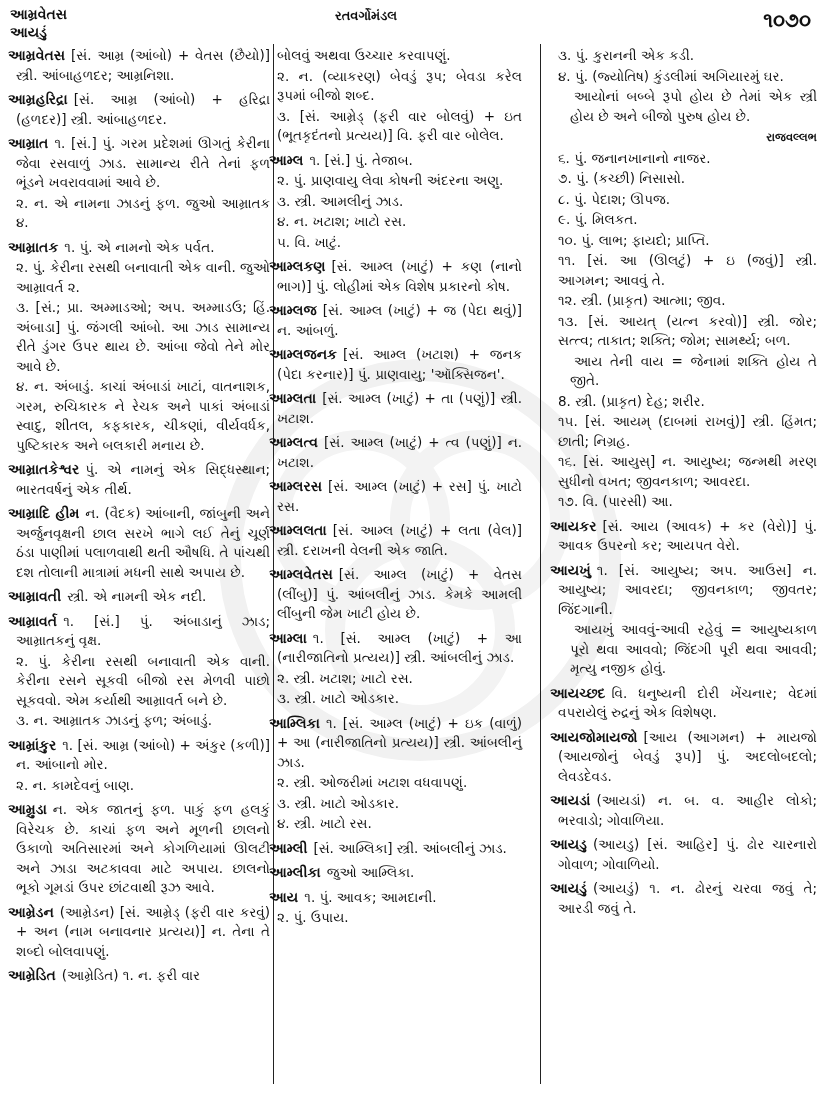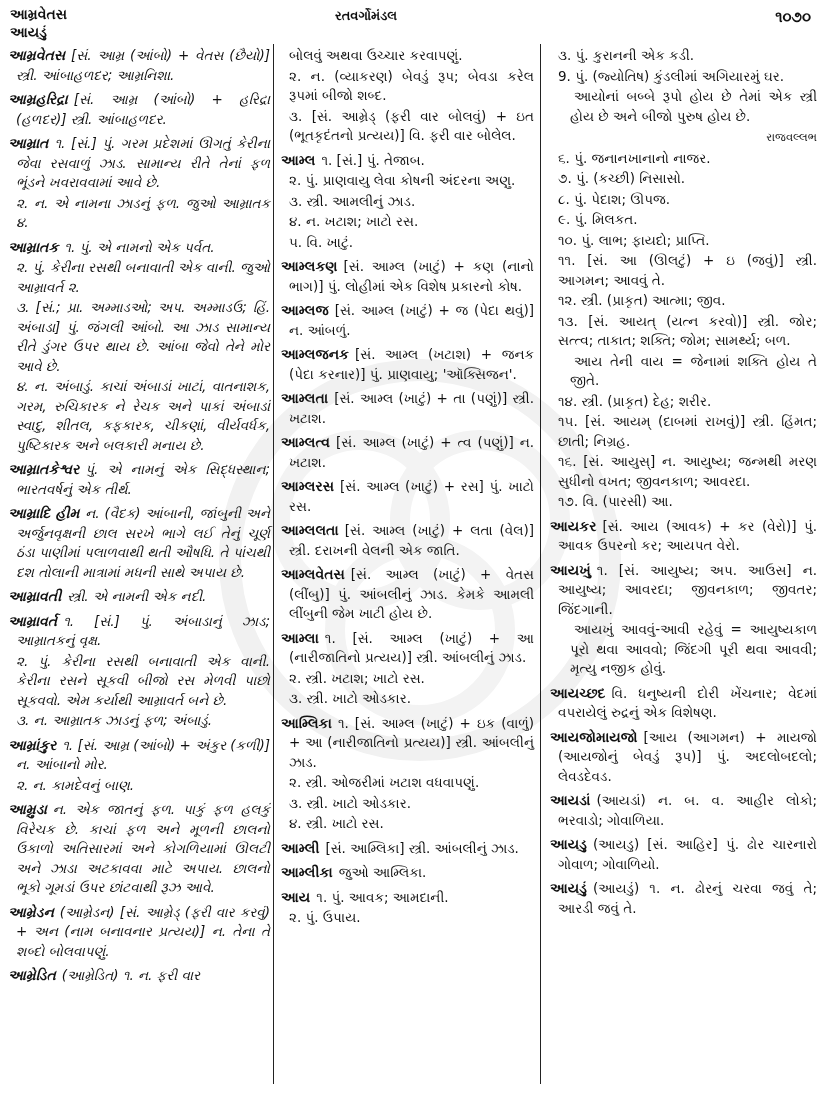--- a/index.html
+++ b/index.html
@@ -6,39 +6,39 @@
   body {
     width: 825px; height: 1093px; overflow: hidden;
     background: #ffffff; color: #111111;
     position: relative;
     font-family: "DejaVu Sans", sans-serif;
   }
   .hdr { position: absolute; font-weight: bold; color: #111; }
   .hdr-left-top { left: 10px; top: 6px; font-size: 14px; }
   .hdr-left-bottom { left: 10px; top: 24px; font-size: 14px; }
   .hdr-title { left: 335px; top: 8px; font-size: 13px; }
-  .hdr-page { right: 14px; top: 8px; font-size: 15px; }
+  .hdr-page { right: 14px; top: 8px; font-size: 20px; }
 
   .watermark { position: absolute; left: 210px; top: 350px; width: 420px; height: 420px; pointer-events: none; }
 
   .col { position: absolute; top: 46px; font-size: 13.5px; line-height: 19.5px; text-align: justify; }
-  .col-1 { left: 8px; width: 262px; font-style: italic; }
-  .col-2 { left: 281px; width: 253px; }
+  .col-1 { left: 8px; width: 262px; }
+  .col-2 { left: 269px; width: 253px; }
   .col-3 { left: 550px; width: 267px; }
 
   .divider { position: absolute; top: 44px; height: 1040px; width: 1px; background: #222; }
   .divider-1 { left: 273px; }
   .divider-2 { left: 540px; }
 
   .blk { position: relative; }
   .blk.entry { margin-top: 5px; padding-left: 8px; text-indent: -8px; }
   .blk.sense { margin-top: 1px; padding-left: 8px; }
   .blk.cont { padding-left: 8px; }
   .blk.quote { margin-top: 1px; padding-left: 20px; text-indent: 4px; }
-  .blk.source { text-align: right; font-weight: normal; font-size: 11.5px; margin-top: 2px; }
+  .blk.source { text-align: right; font-weight: bold; font-size: 11.5px; margin-top: 2px; }
   .blk:first-child { margin-top: 0; }
   .head { font-weight: bold; font-size: 14px; margin-right: 6px; }
 </style>
 </head>
 <body>
 
 <div class="hdr hdr-left-top">આમ્રવેતસ</div>
 <div class="hdr hdr-left-bottom">આયડું</div>
 <div class="hdr hdr-title">રતવર્ગોમંડલ</div>
 <div class="hdr hdr-page">૧૦૭૦</div>
@@ -98,33 +98,33 @@
     <div class="blk sense"><span class="body">૨. સ્ત્રી. ઓજરીમાં ખટાશ વધવાપણું.</span></div>
     <div class="blk sense"><span class="body">૩. સ્ત્રી. ખાટો ઓડકાર.</span></div>
     <div class="blk sense"><span class="body">૪. સ્ત્રી. ખાટો રસ.</span></div>
     <div class="blk entry"><span class="head">આમ્લી</span><span class="body">[સં. આમ્લિકા] સ્ત્રી. આંબલીનું ઝાડ.</span></div>
     <div class="blk entry"><span class="head">આમ્લીકા</span><span class="body">જુઓ આમ્લિકા.</span></div>
     <div class="blk entry"><span class="head">આય</span><span class="body">૧. પું. આવક; આમદાની.</span></div>
     <div class="blk sense"><span class="body">૨. પું. ઉપાય.</span></div>
   </div>
 <div class="col col-3">
     <div class="blk sense"><span class="body">૩. પું. કુરાનની એક કડી.</span></div>
-    <div class="blk sense"><span class="body">9. પું. (જ્યોતિષ) કુંડલીમાં અગિયારમું ઘર.</span></div>
+    <div class="blk sense"><span class="body">૪. પું. (જ્યોતિષ) કુંડલીમાં અગિયારમું ઘર.</span></div>
     <div class="blk quote"><span class="body">આયોનાં બબ્બે રૂપો હોય છે તેમાં એક સ્ત્રી હોય છે અને બીજો પુરુષ હોય છે.</span></div>
     <div class="blk source"><span class="body">રાજવલ્લભ</span></div>
     <div class="blk sense"><span class="body">૬. પું. જનાનખાનાનો નાજર.</span></div>
     <div class="blk sense"><span class="body">૭. પું. (કચ્છી) નિસાસો.</span></div>
     <div class="blk sense"><span class="body">૮. પું. પેદાશ; ઊપજ.</span></div>
     <div class="blk sense"><span class="body">૯. પું. મિલકત.</span></div>
     <div class="blk sense"><span class="body">૧૦. પું. લાભ; ફાયદો; પ્રાપ્તિ.</span></div>
     <div class="blk sense"><span class="body">૧૧. [સં. આ (ઊલટું) + ઇ (જવું)] સ્ત્રી. આગમન; આવવું તે.</span></div>
     <div class="blk sense"><span class="body">૧૨. સ્ત્રી. (પ્રાકૃત) આત્મા; જીવ.</span></div>
     <div class="blk sense"><span class="body">૧૩. [સં. આયત્ (યત્ન કરવો)] સ્ત્રી. જોર; સત્ત્વ; તાકાત; શક્તિ; જોમ; સામર્થ્ય; બળ.</span></div>
     <div class="blk quote"><span class="body">આય તેની વાય = જેનામાં શક્તિ હોય તે જીતે.</span></div>
-    <div class="blk sense"><span class="body">૧૪. સ્ત્રી. (પ્રાકૃત) દેહ; શરીર.</span></div>
+    <div class="blk sense"><span class="body">8. સ્ત્રી. (પ્રાકૃત) દેહ; શરીર.</span></div>
     <div class="blk sense"><span class="body">૧૫. [સં. આયમ્ (દાબમાં રાખવું)] સ્ત્રી. હિંમત; છાતી; નિગ્રહ.</span></div>
     <div class="blk sense"><span class="body">૧૬. [સં. આયુસ્] ન. આયુષ્ય; જન્મથી મરણ સુધીનો વખત; જીવનકાળ; આવરદા.</span></div>
     <div class="blk sense"><span class="body">૧૭. વિ. (પારસી) આ.</span></div>
     <div class="blk entry"><span class="head">આયકર</span><span class="body">[સં. આય (આવક) + કર (વેરો)] પું. આવક ઉપરનો કર; આયપત વેરો.</span></div>
     <div class="blk entry"><span class="head">આયખું</span><span class="body">૧. [સં. આયુષ્ય; અપ. આઉસ] ન. આયુષ્ય; આવરદા; જીવનકાળ; જીવતર; જિંદગાની.</span></div>
     <div class="blk quote"><span class="body">આયખું આવવું-આવી રહેવું = આયુષ્યકાળ પૂરો થવા આવવો; જિંદગી પૂરી થવા આવવી; મૃત્યુ નજીક હોવું.</span></div>
     <div class="blk entry"><span class="head">આયચ્છદ</span><span class="body">વિ. ધનુષ્યની દોરી ખેંચનાર; વેદમાં વપરાયેલું રુદ્રનું એક વિશેષણ.</span></div>
     <div class="blk entry"><span class="head">આયજોમાયજો</span><span class="body">[આય (આગમન) + માયજો (આયજોનું બેવડું રૂપ)] પું. અદલોબદલો; લેવડદેવડ.</span></div>
     <div class="blk entry"><span class="head">આયડાં</span><span class="body">(આયડાં) ન. બ. વ. આહીર લોકો; ભરવાડો; ગોવાળિયા.</span></div>
     <div class="blk entry"><span class="head">આયડુ</span><span class="body">(આયડુ) [સં. આહિર] પું. ઢોર ચારનારો ગોવાળ; ગોવાળિયો.</span></div>

